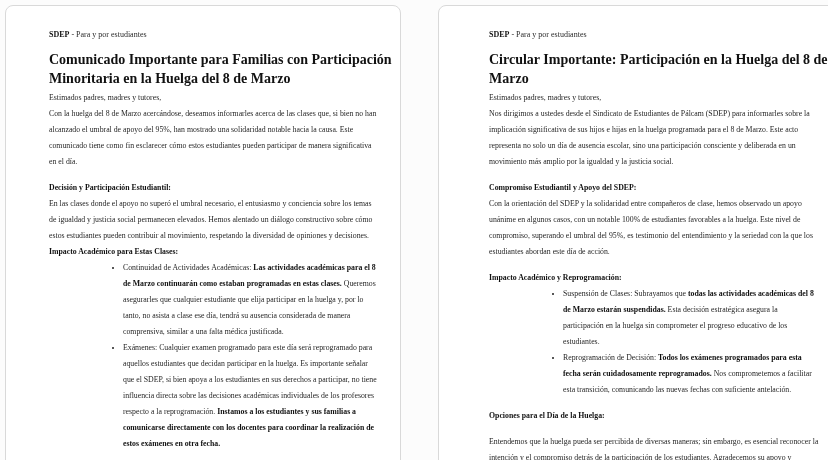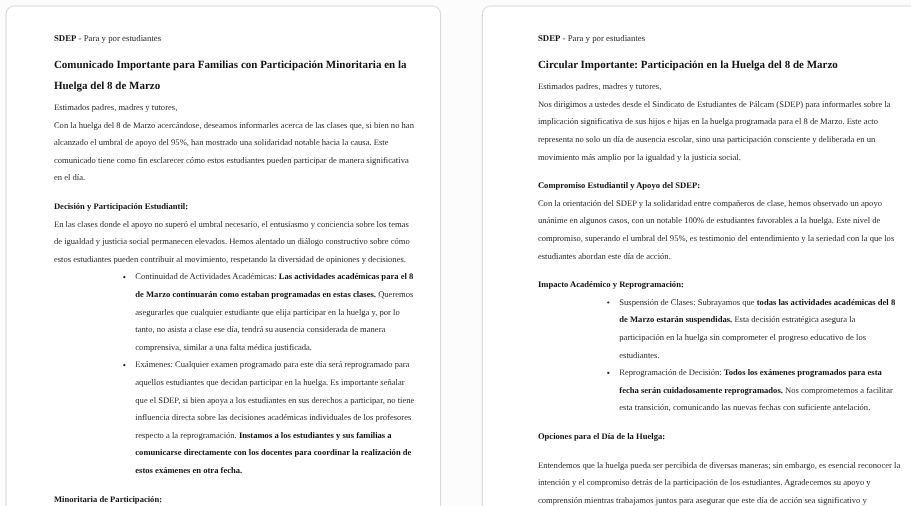--- a/index.html
+++ b/index.html
@@ -34,21 +34,21 @@
     padding: 21px 8px 30px 50px;
   }
   .doc-header {
     font-size: 8px;
     line-height: 16px;
     margin-bottom: 4px;
     color: #2a2a2a;
   }
   .doc-header .b { font-weight: bold; color: #111; }
   .doc-title {
-    font-size: 10px;
+    font-size: 14px;
     font-weight: bold;
     line-height: 19px;
     margin: 7px 0 2px 0;
     max-width: 344px;
     color: #111;
   }
   .doc-heading {
     font-size: 7.8px;
     font-weight: bold;
     line-height: 16px;
@@ -81,20 +81,21 @@
 <body>
 
 <div class="canvas">
   <div class="page" id="page-1">
       <div class="doc-header"><span class="b">SDEP</span><span> - Para y por estudiantes</span></div>
       <div class="doc-title"><span>Comunicado Importante para Familias con Participación Minoritaria en la Huelga del 8 de Marzo</span></div>
       <div class="doc-paragraph"><span>Estimados padres, madres y tutores,</span></div>
       <div class="doc-paragraph"><span>Con la huelga del 8 de Marzo acercándose, deseamos informarles acerca de las clases que, si bien no han alcanzado el umbral de apoyo del 95%, han mostrado una solidaridad notable hacia la causa. Este comunicado tiene como fin esclarecer cómo estos estudiantes pueden participar de manera significativa en el día.</span></div>
       <div class="doc-heading"><span>Decisión y Participación Estudiantil:</span></div>
       <div class="doc-paragraph"><span>En las clases donde el apoyo no superó el umbral necesario, el entusiasmo y conciencia sobre los temas de igualdad y justicia social permanecen elevados. Hemos alentado un diálogo constructivo sobre cómo estos estudiantes pueden contribuir al movimiento, respetando la diversidad de opiniones y decisiones.</span></div>
+      <div class="doc-heading tight"><span>Impacto Académico para Estas Clases:</span></div>
       <ul class="doc-bullets">
         <li><span>Continuidad de Actividades Académicas: </span><span class="b">Las actividades académicas para el 8 de Marzo continuarán como estaban programadas en estas clases.</span><span> Queremos asegurarles que cualquier estudiante que elija participar en la huelga y, por lo tanto, no asista a clase ese día, tendrá su ausencia considerada de manera comprensiva, similar a una falta médica justificada.</span></li>
         <li><span>Exámenes: Cualquier examen programado para este día será reprogramado para aquellos estudiantes que decidan participar en la huelga. Es importante señalar que el SDEP, si bien apoya a los estudiantes en sus derechos a participar, no tiene influencia directa sobre las decisiones académicas individuales de los profesores respecto a la reprogramación. </span><span class="b">Instamos a los estudiantes y sus familias a comunicarse directamente con los docentes para coordinar la realización de estos exámenes en otra fecha.</span></li>
       </ul>
       <div class="doc-heading"><span>Minoritaria de Participación:</span></div>
     </div>
   <div class="page" id="page-2">
       <div class="doc-header"><span class="b">SDEP</span><span> - Para y por estudiantes</span></div>
       <div class="doc-title"><span>Circular Importante: Participación en la Huelga del 8 de Marzo</span></div>
       <div class="doc-paragraph"><span>Estimados padres, madres y tutores,</span></div>

